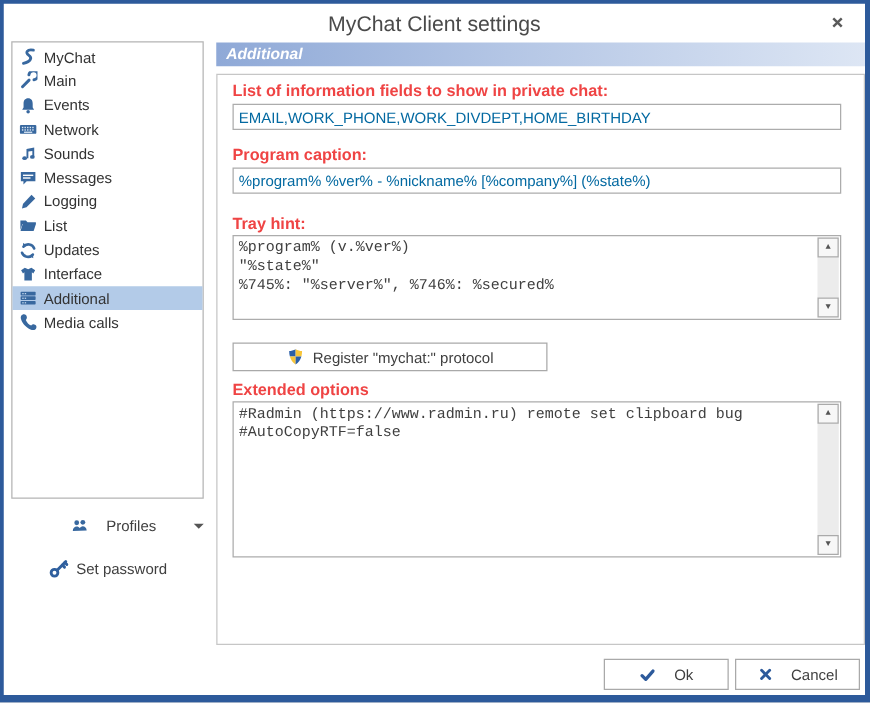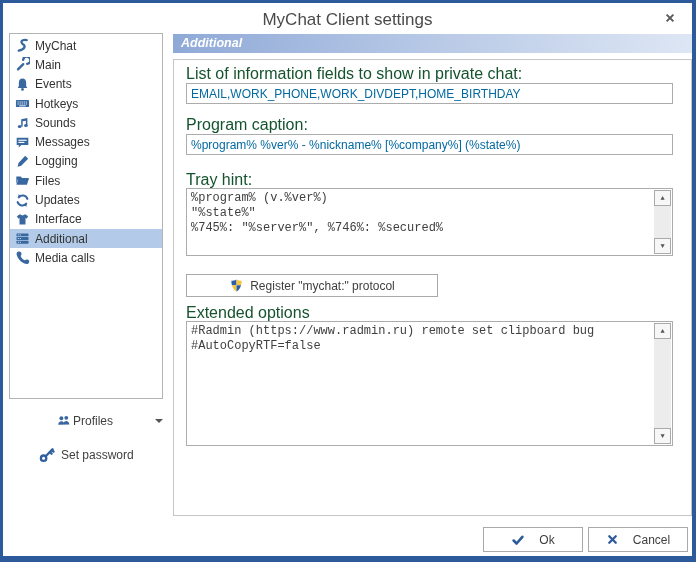--- a/index.html
+++ b/index.html
@@ -8,32 +8,32 @@
   .titlebar{position:absolute;left:0;top:0;width:100%;height:28px;}
   .title{position:absolute;left:0;top:7px;width:100%;text-align:center;font-size:17px;color:#4a4a4a;}
   .close-btn{position:absolute;right:12px;top:6px;width:20px;height:18px;display:flex;align-items:center;justify-content:center;cursor:pointer;}
 
   
   .listbox{position:absolute;left:6px;top:30px;width:154px;height:366px;background:#fff;border:1px solid #b4b4b4;box-sizing:border-box;padding-top:2px;}
   .side-item{display:flex;align-items:center;height:19.3px;padding-left:4px;font-size:12px;color:#333;cursor:default;}
   .side-item .ic{width:17px;height:16px;margin-right:4px;display:flex;align-items:center;justify-content:center;flex:0 0 17px;}
   .side-item.selected{background:#b3cbe8;}
   .profiles-row{position:absolute;left:26px;top:408px;width:136px;height:20px;display:flex;align-items:center;font-size:12px;color:#3f3f3f;cursor:pointer;}
-  .profiles-row .lbl-wrap{display:flex;align-items:flex-start;margin-left:28px;}
+  .profiles-row .lbl-wrap{display:flex;align-items:flex-start;margin-left:28px;gap:12px;}
   .drop-arrow{position:absolute;right:2px;top:8px;width:0;height:0;border-left:4px solid transparent;border-right:4px solid transparent;border-top:4px solid #555;}
   .setpass-row{position:absolute;left:36px;top:442px;height:20px;display:flex;align-items:center;font-size:12px;color:#3f3f3f;cursor:pointer;justify-content:space-between;}
   .setpass-row .ic{margin-right:6px;display:flex;align-items:center;}
 
   
   .header-bar{position:absolute;left:170px;top:31px;width:519px;height:19px;
     background:linear-gradient(90deg,#8fa9d7 0%,#b4c6e5 45%,#dde6f4 100%);
     color:#fff;font-weight:bold;font-style:italic;font-size:12.5px;line-height:19px;padding-left:8px;box-sizing:border-box;}
   .groupbox{position:absolute;left:170px;top:56px;width:519px;height:457px;border:1px solid #c6c6c6;box-sizing:border-box;background:#fff;}
 
-  .fld-label{position:absolute;font-size:16px;color:#14532d;white-space:nowrap;}
+  .fld-label{position:absolute;font-size:13px;color:#ef4444;white-space:nowrap;font-weight:bold;}
   .txt-input{position:absolute;height:21px;width:487px;left:183px;border:1px solid #acacac;box-sizing:border-box;font-family:"Liberation Sans",sans-serif;font-size:12px;color:#0369a1;padding:0 4px;background:#fff;outline:none;}
   .txt-area{position:absolute;left:183px;width:487px;border:1px solid #acacac;box-sizing:border-box;background:#fff;font-size:12px;color:#3f3f3f;font-family:Liberation Mono, monospace;}
   .txt-area .content{position:absolute;left:4px;top:2px;right:20px;bottom:2px;white-space:pre;overflow:hidden;line-height:15px;}
   .scrollbar{position:absolute;top:1px;bottom:1px;right:1px;width:17px;background:#ececec;}
   .sb-btn{position:absolute;left:0;width:17px;height:16px;background:#f7f7f7;border:1px solid #aaa;box-sizing:border-box;display:flex;align-items:center;justify-content:center;font-size:7px;color:#555;cursor:pointer;}
   .sb-btn.up{top:0;}
   .sb-btn.down{bottom:0;}
 
   .reg-btn{position:absolute;left:183px;top:271px;width:252px;height:23px;background:#fff;border:1px solid #a9a9a9;box-sizing:border-box;display:flex;align-items:center;justify-content:center;font-size:12px;color:#3f3f3f;cursor:pointer;gap:6px;}
 
@@ -103,21 +103,21 @@
               <rect x="11.5" y="5.8" width="1.2" height="1.2"></rect>
               <rect x="2.7" y="7.9" width="1.2" height="1.2"></rect>
               <rect x="4.9" y="7.9" width="1.2" height="1.2"></rect>
               <rect x="7.1" y="7.9" width="1.2" height="1.2"></rect>
               <rect x="9.3" y="7.9" width="1.2" height="1.2"></rect>
               <rect x="11.5" y="7.9" width="1.2" height="1.2"></rect>
               <rect x="4.5" y="9.9" width="7" height="1.1"></rect>
             </g>
           </svg>
       </span>
-      <span>Hotkeys</span>
+      <span>Network</span>
     </div>
 
     <div class="side-item">
       <span class="ic">
         <svg width="15" height="15" viewBox="0 0 16 16">
             <g fill="#38689f">
               <ellipse cx="5" cy="12.3" rx="2" ry="1.6"></ellipse>
               <ellipse cx="11.6" cy="11.3" rx="2" ry="1.6"></ellipse>
               <path d="M6.6 12.3V4.4l6.6-1.2v8.1h-1.6V6.1l-3.4.6v5.6z"></path>
             </g>
@@ -150,21 +150,21 @@
 
     <div class="side-item">
       <span class="ic">
         <svg width="15" height="15" viewBox="0 0 16 16">
             <g fill="#38689f">
               <path d="M1.4 3.6h4.7l1.4 1.6h7.1v1.4H3.1L1.4 11.8z"></path>
               <path d="M3.5 6.2h11.3l-2.1 6.3H1.5z"></path>
             </g>
           </svg>
       </span>
-      <span>Files</span>
+      <span>List</span>
     </div>
 
     <div class="side-item">
       <span class="ic">
         <svg width="15" height="15" viewBox="0 0 16 16">
             <g stroke="#38689f" stroke-width="2.2" fill="none" stroke-linecap="round">
               <path d="M13.2 6.2A5.4 5.4 0 0 0 4 4.6"></path>
               <path d="M2.8 9.8A5.4 5.4 0 0 0 12 11.4"></path>
             </g>
             <path d="M3.6 1.4l.2 4.2 3.4-2.2z" fill="#38689f"></path>

